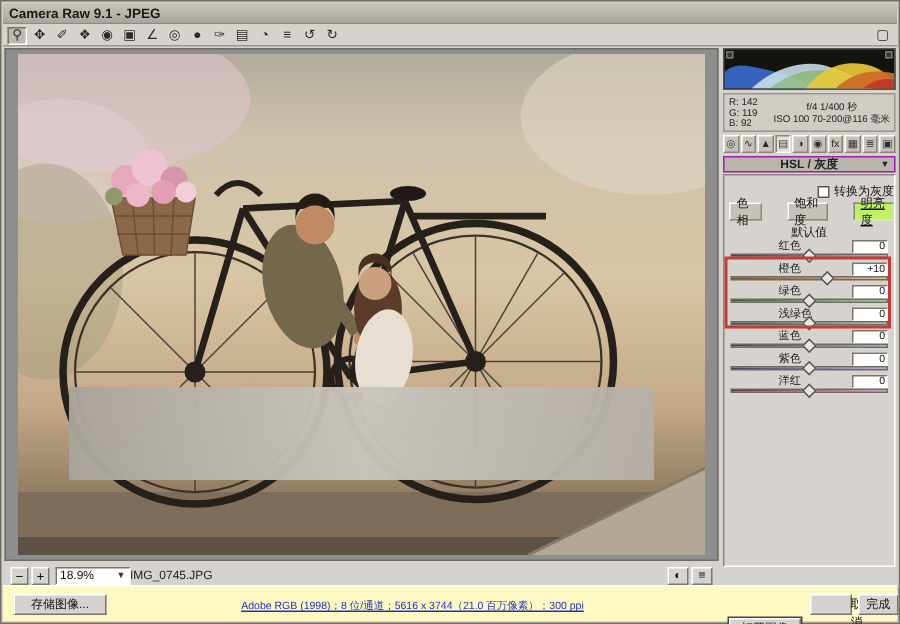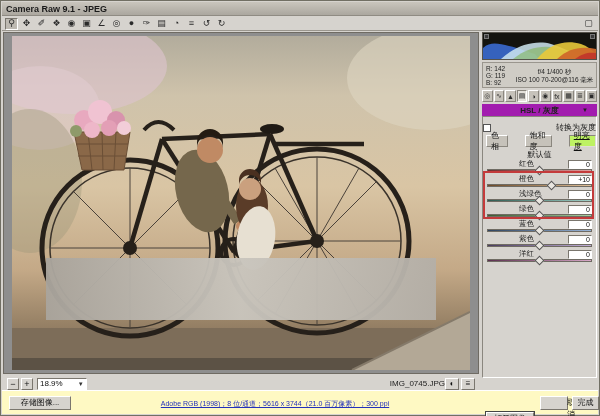--- a/index.html
+++ b/index.html
@@ -26,46 +26,46 @@
   .photo { position:absolute; left:8px; top:3px; width:458px; height:334px; background:#c9b698; }
 
   
   .previewbar { position:absolute; left:2px; top:374px; width:476px; height:17px; background:#d6d3ce;
     display:flex; align-items:center; padding:0 4px; }
   .zbtn { width:12px; height:12px; font-size:9px; line-height:10px; text-align:center;
     background:#d6d3ce; border:1px solid; border-color:#fff #7a766e #7a766e #fff; margin-right:2px; }
   .zsel { height:12px; min-width:42px; background:#fff; border:1px solid; border-color:#7a766e #fff #fff #7a766e;
     font-size:8px; display:flex; align-items:center; padding:0 2px; gap:15px; margin-left:2px; }
   .zsel .arrow { font-size:6px; color:#333; }
-  .filename { flex:1; text-align:right; font-size:8px; color:#222; }
+  .filename { flex:1; text-align:left; font-size:8px; color:#222; }
   .pvright { display:flex; gap:2px; }
   .pvbtn { width:14px; height:12px; font-size:8px; line-height:10px; text-align:center;
     background:#d6d3ce; border:1px solid; border-color:#fff #7a766e #7a766e #fff; }
 
   
   .rightpanel { position:absolute; left:479px; top:31px; width:119px; height:360px; background:#d6d3ce; }
   .histo { position:absolute; left:2px; top:0; width:115px; height:28px; background:#14140f;
     border:1px solid #55524a; }
   .clipbox { position:absolute; top:1px; width:5px; height:5px; background:#3a3a3a; border:1px solid #777; }
   .readout { position:absolute; left:2px; top:30px; width:115px; height:26px; background:#cfccc5;
     border:1px solid #9a968e; display:flex; font-size:6.5px; color:#222; }
   .rgbcol { width:30px; padding:2px 0 0 3px; line-height:7px; }
   .exifcol { flex:1; text-align:center; padding-top:5px; line-height:8px; }
   .ptabs { position:absolute; left:2px; top:58px; width:115px; height:13px; display:flex; gap:1px; }
   .ptab { flex:1; height:12px; display:flex; align-items:center; justify-content:center; font-size:7px;
     color:#2b2b2b; background:#c6c2ba; border:1px solid; border-color:#fff #8a867e #8a867e #fff; }
   .ptab.selected { background:#e3e0da; border-color:#8a867e #fff #fff #8a867e; }
   .ptitle { position:absolute; left:2px; top:72px; width:115px; height:11px; background:#b9b5ad;
-    border:6px solid #a21caf; display:flex; align-items:center; justify-content:center;
+    border:1px solid #a21caf; display:flex; align-items:center; justify-content:center;
     font-size:8px; font-weight:bold; color:#222; }
   .ptitle .menu-arrow { position:absolute; right:3px; font-size:6px; }
   .pcontent { position:absolute; left:2px; top:84px; width:115px; height:262px; background:#d6d3ce;
     border:1px solid; border-color:#8a867e #fff #fff #8a867e; }
 
-  .cbrow { position:absolute; left:0; top:5px; width:100%; display:flex; justify-content:space-between;
+  .cbrow { position:absolute; left:0; top:5px; width:100%; display:flex; justify-content:flex-end;
     align-items:center; gap:3px; font-size:8px; }
   .cbbox { width:8px; height:8px; background:#fff; border:1px solid #555; }
 
   .subtabs { position:absolute; left:3px; top:18px; display:flex; gap:17px; }
   .subtab { height:12px; padding:0 4px; display:flex; align-items:center; font-size:8px;
     background:#c6c2ba; border:1px solid; border-color:#fff #8a867e #8a867e #fff; }
   .subtab.selected { background:#bef264; border-color:#8a867e #e0ddd7 #e0ddd7 #8a867e;text-decoration:underline; }
   .defaultlink { position:absolute; left:0; top:32px; width:100%; text-align:center; font-size:8px; color:#222; }
 
   .sliders { position:absolute; left:4px; top:43px; width:105px; }
@@ -303,33 +303,33 @@
             <div class="sline1">
               <span class="slabel">橙色</span>
               <span class="svalbox">+10</span>
             </div>
             <div class="strack" style="background: linear-gradient(90deg, rgb(110, 74, 40), rgb(224, 192, 152));">
               <span class="sthumb" style="left: calc(62% - 4px);"></span>
             </div>
           </div>
           <div class="srow">
             <div class="sline1">
+              <span class="slabel">绿色</span>
+              <span class="svalbox">0</span>
+            </div>
+            <div class="strack" style="background: linear-gradient(90deg, rgb(60, 92, 48), rgb(168, 208, 160));">
+              <span class="sthumb" style="left: calc(50% - 4px);"></span>
+            </div>
+          </div>
+          <div class="srow">
+            <div class="sline1">
               <span class="slabel">浅绿色</span>
               <span class="svalbox">0</span>
             </div>
             <div class="strack" style="background: linear-gradient(90deg, rgb(47, 92, 82), rgb(160, 208, 200));">
-              <span class="sthumb" style="left: calc(50% - 4px);"></span>
-            </div>
-          </div>
-          <div class="srow">
-            <div class="sline1">
-              <span class="slabel">绿色</span>
-              <span class="svalbox">0</span>
-            </div>
-            <div class="strack" style="background: linear-gradient(90deg, rgb(60, 92, 48), rgb(168, 208, 160));">
               <span class="sthumb" style="left: calc(50% - 4px);"></span>
             </div>
           </div>
           <div class="srow">
             <div class="sline1">
               <span class="slabel">蓝色</span>
               <span class="svalbox">0</span>
             </div>
             <div class="strack" style="background: linear-gradient(90deg, rgb(47, 68, 96), rgb(152, 180, 216));">
               <span class="sthumb" style="left: calc(50% - 4px);"></span>

